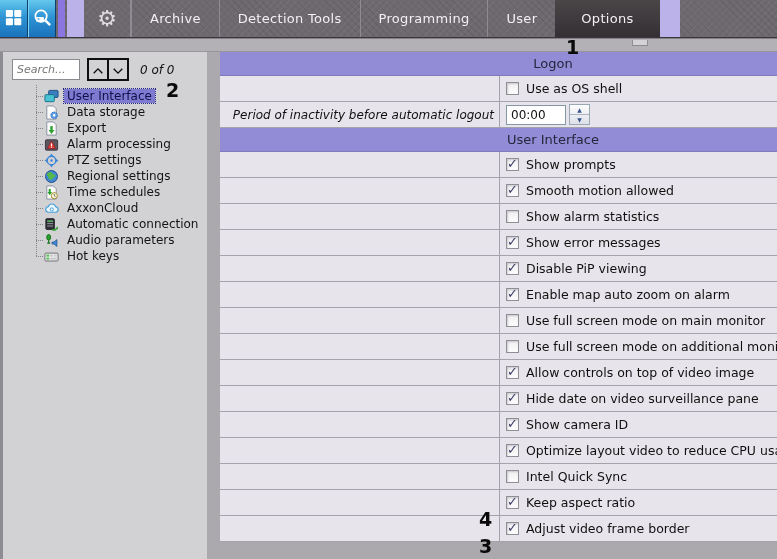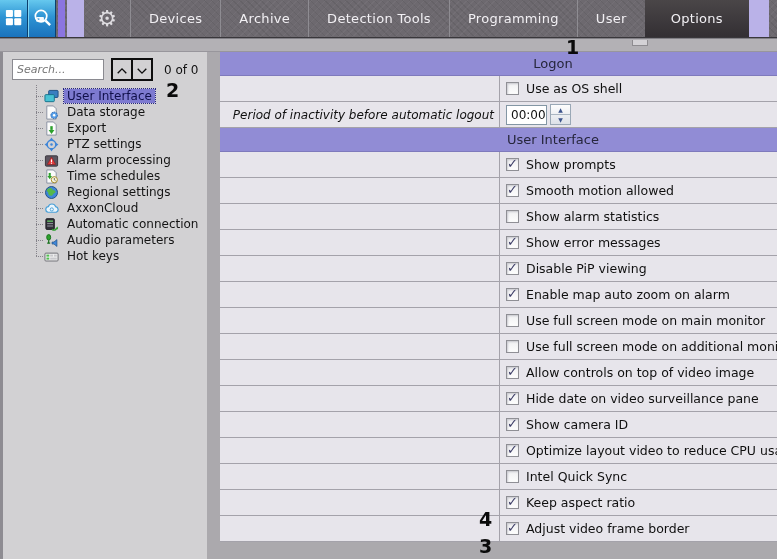--- a/index.html
+++ b/index.html
@@ -56,31 +56,31 @@
     background:#d4d2d6; border:1px solid #8e8c90; border-top:none; cursor:pointer;
   }
 
   
   .sidebar{
     position:absolute; top:52px; left:0; width:207px; bottom:0;
     background:#d2d1d3; border-left:3px solid #8e8c92;
   }
   .search-row{ display:flex; align-items:center; padding:6px 4px 4px 9px; }
   .search-input{
-    width:92px; height:21px; border:1px solid #8a8a90; background:#fff;
+    width:68px; height:21px; border:1px solid #8a8a90; background:#fff;
     font-family:"DejaVu Sans", sans-serif; font-style:italic; font-size:11px; color:#8a8a8a;
     padding:8px 4px; outline:none;
   }
   .nav-btns{ display:flex; margin-left:7px; }
   .nav-btn{
     width:22px; height:23px; border:2px solid #0e0e0e; background:transparent;
     display:flex; align-items:center; justify-content:center; cursor:pointer;
   }
   .nav-btn + .nav-btn{ margin-left:-2px; }
-  .match-count{ margin-left:11px; font-size:12px; color:#111; }
+  .match-count{ margin-left:11px; font-size:12px; color:#111;font-style:italic; }
 
   .tree{ position:relative; margin-top:3px; }
   .tree::before{
     content:""; position:absolute; left:33px; top:-3px; bottom:8px;
     border-left:1px dotted #85838a;
   }
   .tree-item{
     position:relative; height:16px; display:flex; align-items:center;
     padding-left:40px; font-size:12px; color:#141414; cursor:pointer; white-space:nowrap;
   }
@@ -116,21 +116,21 @@
   .cb{
     width:13px; height:13px; flex:none; margin-right:7px; position:relative;
     background:linear-gradient(180deg,#f0f0f2,#fdfdfd);
     border:1px solid #8f8f95; box-shadow:inset 1px 1px 2px rgba(90,90,110,.28);
   }
   .cb.checked::after{
     content:"✓"; position:absolute; left:0px; top:-2px;
     font-size:13px; font-weight:bold; color:#3c3c66; line-height:13px;
   }
   .time-field{
-    width:41px; height:20px; background:#fff; border:1px solid #8396a4;
+    width:60px; height:20px; background:#fff; border:1px solid #8396a4;
     display:flex; align-items:center; padding:0 4px; font-size:12px; color:#101010;
   }
   .spinner{
     width:21px; height:21px; margin-left:3px; border:1px solid #9aa8b6;
     background:linear-gradient(180deg,#fdfdfd,#dde1e8);
     display:flex; flex-direction:column; cursor:pointer;
   }
   .spin-half{ flex:1; display:flex; align-items:center; justify-content:center;
     font-size:6px; color:#3c548c; line-height:6px; }
   .spin-half:first-child{ border-bottom:1px solid #aab6c2; }
@@ -168,21 +168,20 @@
           <line x1="14.2" y1="14.2" x2="19" y2="19" stroke="#fff" stroke-width="2.6"></line>
         </svg>
     </span>
   </div>
   <div class="stripe-d"></div>
   <div class="stripe-l"></div>
   <div class="tb-gear">
     <span>⚙</span>
   </div>
   <div class="tb-sep"></div>
-  <div class="tb-item">Devices</div>
   <div class="tb-sep"></div>
   <div class="tb-item">Archive</div>
   <div class="tb-sep"></div>
   <div class="tb-item">Detection Tools</div>
   <div class="tb-sep"></div>
   <div class="tb-item">Programming</div>
   <div class="tb-sep"></div>
   <div class="tb-item">User</div>
   <div class="tb-item active">Options</div>
   <div class="stripe-after-active"></div>
@@ -244,61 +243,61 @@
             <path d="M3 1h7l3 3v11H3z" fill="#fbfbfb" stroke="#8890a0"></path>
             <rect x="6.7" y="5.5" width="2.6" height="4" fill="#2ca02c"></rect>
             <path d="M4.9 9.5h6.2L8 13.8z" fill="#2ca02c"></path>
           </svg>
       </span>
       <span class="tlabel">Export</span>
     </div>
     <div class="tree-item">
       <span class="ticon">
         <svg width="15" height="15" viewBox="0 0 16 16">
+            <rect x="1.5" y="3" width="13" height="11" rx="1" fill="#5c5560" stroke="#38343c"></rect>
+            <path d="M8 4.2l4.4 8H3.6z" fill="#e23c3c" stroke="#8a1a1a" stroke-width="0.6"></path>
+            <rect x="7.4" y="6.8" width="1.2" height="2.8" fill="#fff"></rect>
+            <rect x="7.4" y="10.3" width="1.2" height="1.2" fill="#fff"></rect>
+          </svg>
+      </span>
+      <span class="tlabel">Alarm processing</span>
+    </div>
+    <div class="tree-item">
+      <span class="ticon">
+        <svg width="15" height="15" viewBox="0 0 16 16">
             <circle cx="8" cy="8" r="4.6" fill="none" stroke="#3f86d8" stroke-width="1.5"></circle>
             <path d="M8 0.6l2 2.8H6z" fill="#3f86d8"></path>
             <path d="M8 15.4l2-2.8H6z" fill="#3f86d8"></path>
             <path d="M0.6 8l2.8-2v4z" fill="#3f86d8"></path>
             <path d="M15.4 8l-2.8-2v4z" fill="#3f86d8"></path>
             <circle cx="8" cy="8" r="1.3" fill="#3f86d8"></circle>
           </svg>
       </span>
       <span class="tlabel">PTZ settings</span>
     </div>
     <div class="tree-item">
       <span class="ticon">
         <svg width="15" height="15" viewBox="0 0 16 16">
-            <rect x="1.5" y="3" width="13" height="11" rx="1" fill="#5c5560" stroke="#38343c"></rect>
-            <path d="M8 4.2l4.4 8H3.6z" fill="#e23c3c" stroke="#8a1a1a" stroke-width="0.6"></path>
-            <rect x="7.4" y="6.8" width="1.2" height="2.8" fill="#fff"></rect>
-            <rect x="7.4" y="10.3" width="1.2" height="1.2" fill="#fff"></rect>
-          </svg>
-      </span>
-      <span class="tlabel">Alarm processing</span>
+            <circle cx="8" cy="8" r="6.4" fill="#3f86d8" stroke="#1e4e80"></circle>
+            <path d="M3.2 5.2c1.8-2.4 4.6-2.6 5.6-.8s3.6.8 3.6 2.6-2 1.2-2.8 3-3.6 2-4.6.2 0-1.8-.9-2.8-1.6-.6-.9-2.2z" fill="#55b84a"></path>
+          </svg>
+      </span>
+      <span class="tlabel">Regional settings</span>
     </div>
     <div class="tree-item">
       <span class="ticon">
         <svg width="15" height="15" viewBox="0 0 16 16">
             <path d="M3 1h7l3 3v11H3z" fill="#fbfbfb" stroke="#8890a0"></path>
             <rect x="5" y="4.2" width="2.2" height="3.2" fill="#2ca02c"></rect>
             <path d="M3.6 7.4h5L6.1 10.8z" fill="#2ca02c"></path>
             <circle cx="11" cy="11.4" r="3.3" fill="#f6f2d8" stroke="#a08828"></circle>
             <path d="M11 9.6v1.9l1.3.9" stroke="#555" stroke-width="0.9" fill="none"></path>
           </svg>
       </span>
       <span class="tlabel">Time schedules</span>
-    </div>
-    <div class="tree-item">
-      <span class="ticon">
-        <svg width="15" height="15" viewBox="0 0 16 16">
-            <circle cx="8" cy="8" r="6.4" fill="#3f86d8" stroke="#1e4e80"></circle>
-            <path d="M3.2 5.2c1.8-2.4 4.6-2.6 5.6-.8s3.6.8 3.6 2.6-2 1.2-2.8 3-3.6 2-4.6.2 0-1.8-.9-2.8-1.6-.6-.9-2.2z" fill="#55b84a"></path>
-          </svg>
-      </span>
-      <span class="tlabel">Regional settings</span>
     </div>
     <div class="tree-item">
       <span class="ticon">
         <svg width="15" height="15" viewBox="0 0 16 16">
             <path d="M4.2 12a3 3 0 0 1 .4-5.9A4.1 4.1 0 0 1 12.4 6a3.1 3.1 0 0 1 .6 6z" fill="#eaf5fc" stroke="#4aa0d8" stroke-width="1.3"></path>
             <circle cx="8.3" cy="9" r="1.7" fill="none" stroke="#4aa0d8" stroke-width="1"></circle>
           </svg>
       </span>
       <span class="tlabel">AxxonCloud</span>
     </div>

